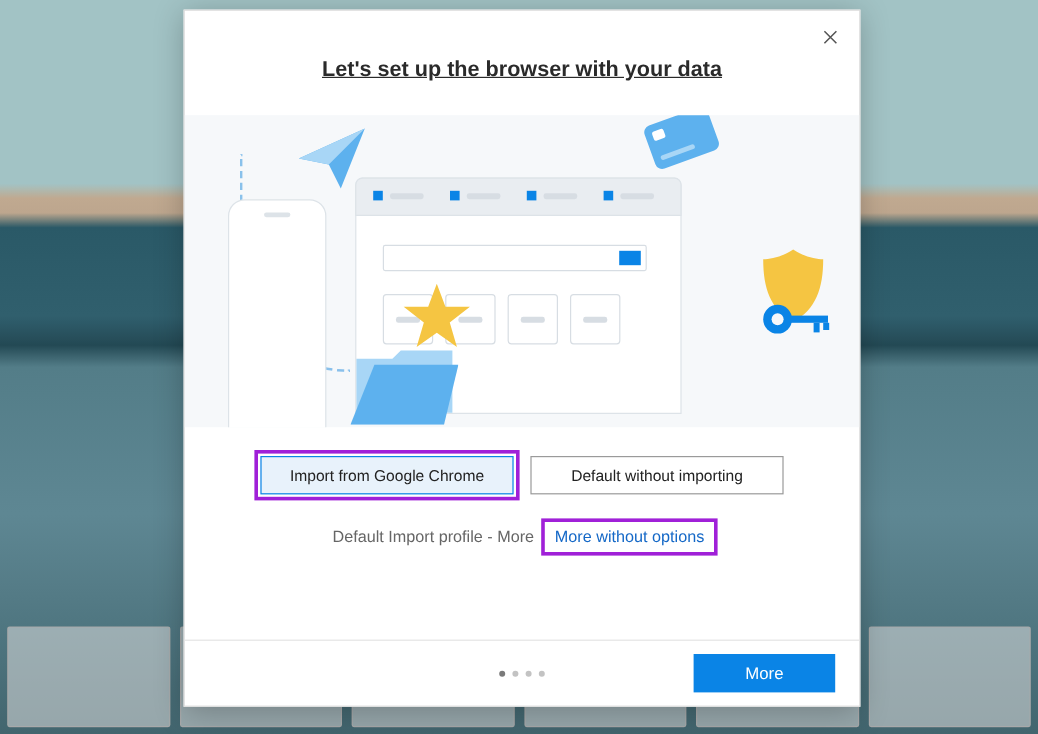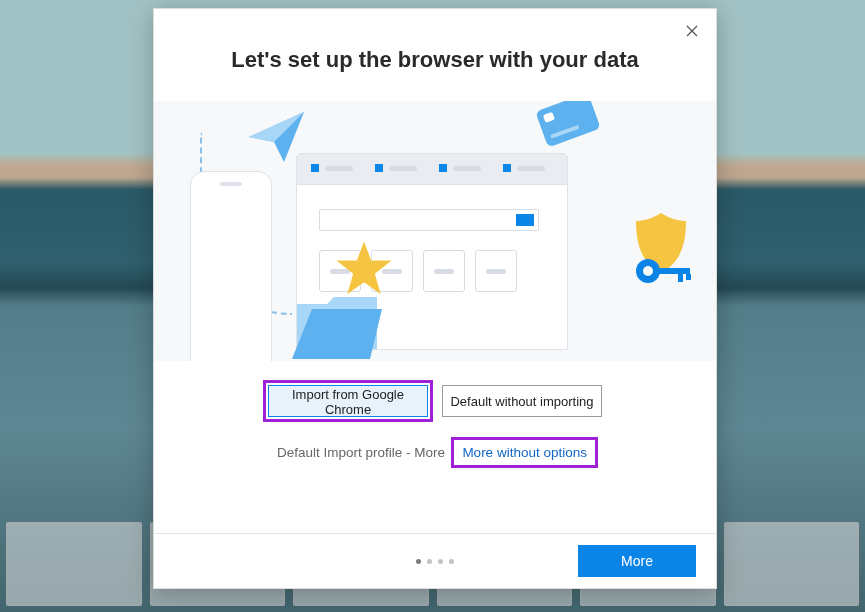--- a/index.html
+++ b/index.html
@@ -51,24 +51,25 @@
     top: 8px; right: 10px;
     width: 28px; height: 28px;
     display: flex; align-items: center; justify-content: center;
     color: #555;
     cursor: pointer;
     font-size: 15px;
     background: none; border: none;
   }
   .title {
     text-align: center;
-    font-size: 22px;
+    font-size: 18px;
     font-weight: 600;
     color: #2a2a2a;
     margin-top: 38px;
+    text-decoration: underline;
   }
   .illus {
     position: relative;
     margin: 28px 0 0 0;
     height: 260px;
     background: #f6f8fa;
     overflow: hidden;
   }
   
   .browser {
@@ -133,21 +134,21 @@
   .folder { position: absolute; left: 138px; top: 188px; }
 
   .options {
     text-align: center;
     margin-top: 24px;
   }
   .opt-row {
     display: flex; justify-content: center; gap: 0;
   }
   .opt-btn {
-    width: 160px; height: 32px;
+    width: 211px; height: 32px;
     border: 1px solid #9a9a9a;
     background: #fff;
     font-size: 13px;
     color: #222;
     cursor: pointer;
     font-family: inherit;
   }
   .opt-btn.primary {
     background: #e8f2fb;
     border-color: #0a84e6;

